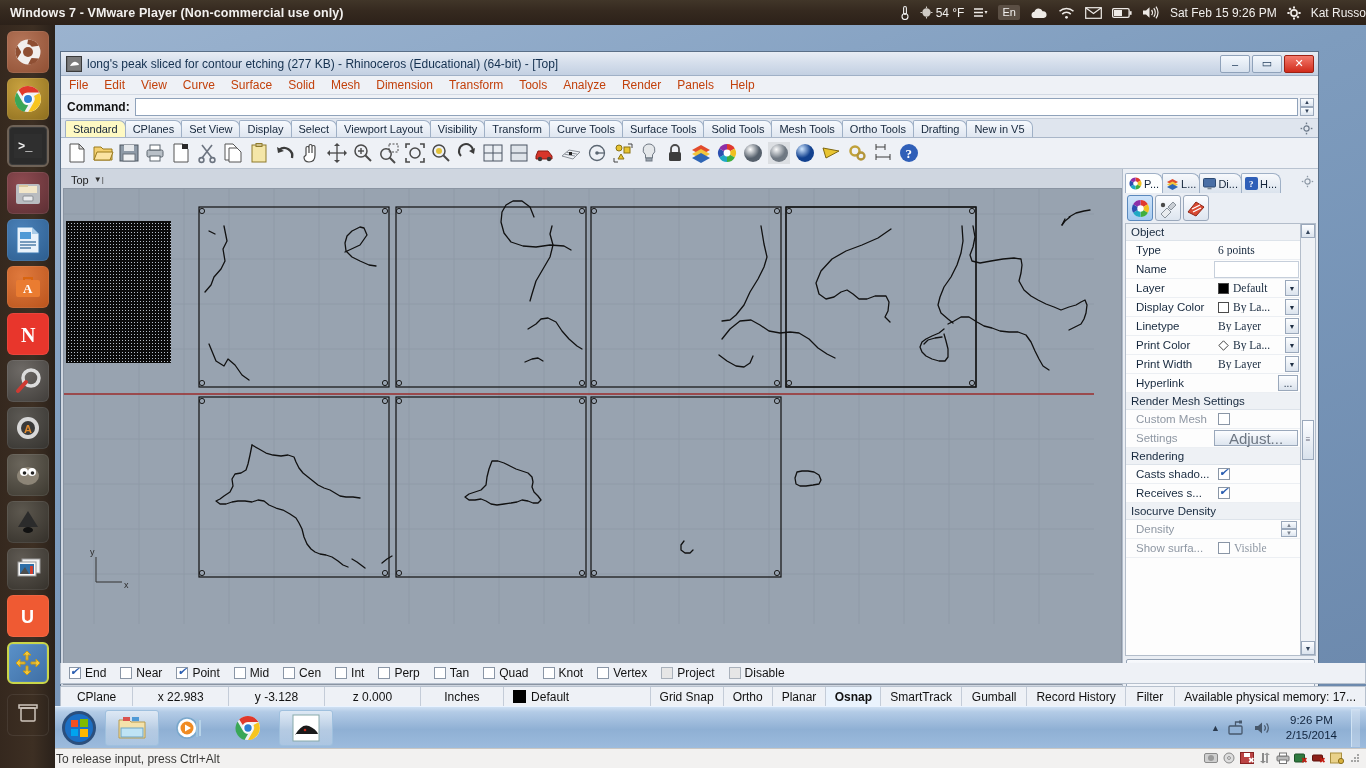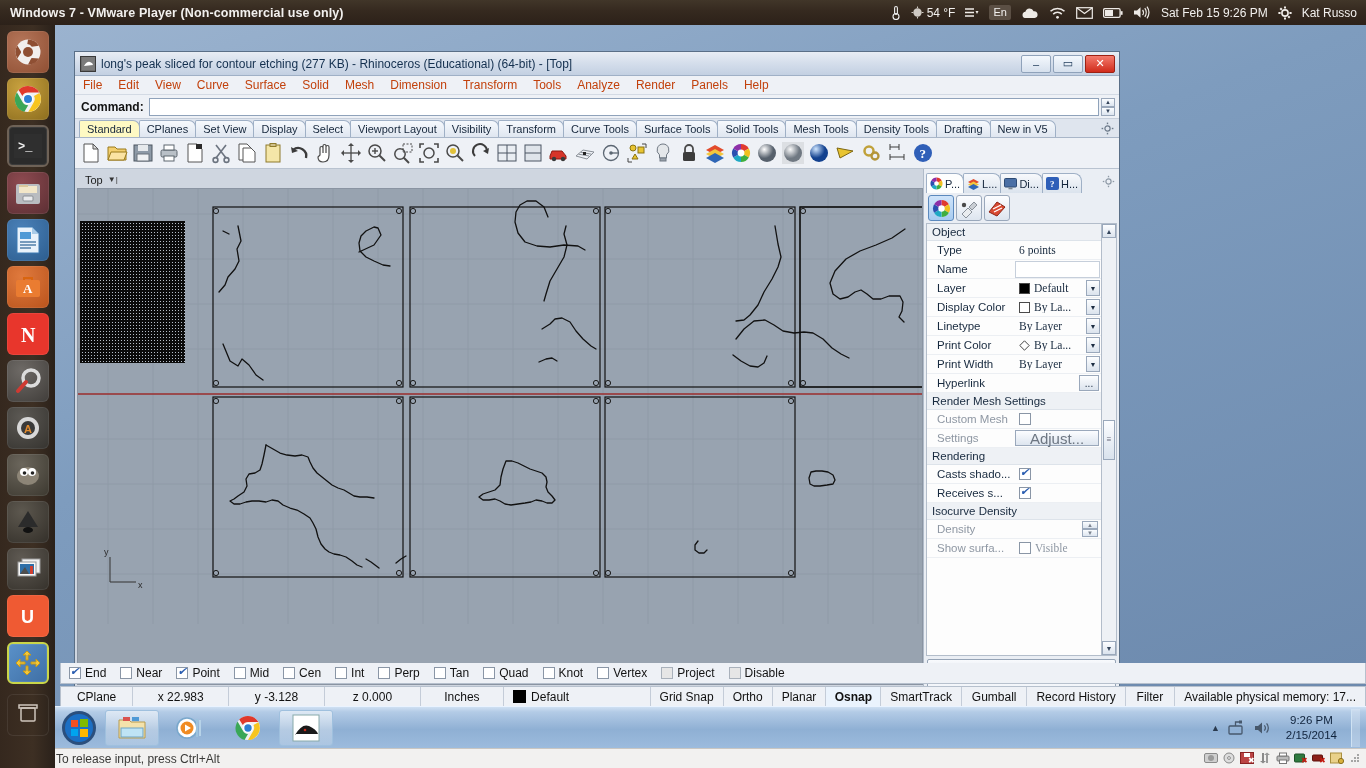--- a/index.html
+++ b/index.html
@@ -11,21 +11,21 @@
     position:relative;
   }
   
   #unity-top{
     position:absolute; left:0; top:0; width:1366px; height:25px;
     background:linear-gradient(to bottom,#413629 0%,#35291f 45%,#2c2119 100%);
     color:#f2f0ee; display:flex; align-items:center;
     font-size:12.5px;
   }
   #unity-title{ padding-left:10px; font-weight:bold; letter-spacing:.1px; font-size:12.5px;}
-  #tray{ margin-left:auto; display:flex; align-items:center; gap:10px; padding-right:9px; }
+  #tray{ margin-left:auto; display:flex; align-items:center; gap:10px; }
   .tray-i{ display:flex; align-items:center; gap:3px; color:#f2f0ee; font-size:12px; }
   .kbd-box{ background:#5b4f44; border-radius:2px; padding:0 4px; font-size:11px; line-height:15px;}
   
   #launcher{
     position:absolute; left:0; top:25px; width:55px; height:743px;
     background:linear-gradient(to right,#35281e 0%,#3d2f23 60%,#2a211a 100%);
   }
   .lnk{ position:relative; width:42px; height:42px; margin:4px auto 5px auto; border-radius:6px;
         display:flex; align-items:center; justify-content:center; font-weight:bold; color:#fff;
         box-shadow:inset 0 0 0 1px rgba(255,255,255,.08); overflow:hidden;}
@@ -33,21 +33,21 @@
      border-top:4px solid transparent;border-bottom:4px solid transparent;border-left:5px solid #d9cfc6;}
   .lnk .pipr{ position:absolute; right:-5px; top:50%; margin-top:-4px; width:0;height:0;
      border-top:4px solid transparent;border-bottom:4px solid transparent;border-right:5px solid #d9cfc6;}
   
   #desktop{
     position:absolute; left:55px; top:25px; width:1311px; height:718px;
     background:linear-gradient(160deg,#9bb3cf 0%,#7e9cbe 40%,#6b88ac 100%);
   }
   
   #rhino{
-    position:absolute; left:19px; top:26px; width:1046px; height:655px;
+    position:absolute; left:5px; top:26px; width:1259px; height:655px;
     background:#eef1f6;
     border:1px solid #5a6f87;
     display:flex; flex-direction:column;
   }
   #rh-title{
     height:24px; background:linear-gradient(to bottom,#e8edf4,#d2dcea 55%,#c3d0e2);
     display:flex; align-items:center; border-bottom:1px solid #9fb0c6;
     font-size:12px; color:#14304f;
   }
   #rh-title .ico{ width:16px;height:16px;margin:0 5px 0 5px;background:#6c6c6c;border:1px solid #3a3a3a;
@@ -440,21 +440,21 @@
       <span class="ttab">Set View</span>
       <span class="ttab">Display</span>
       <span class="ttab">Select</span>
       <span class="ttab">Viewport Layout</span>
       <span class="ttab">Visibility</span>
       <span class="ttab">Transform</span>
       <span class="ttab">Curve Tools</span>
       <span class="ttab">Surface Tools</span>
       <span class="ttab">Solid Tools</span>
       <span class="ttab">Mesh Tools</span>
-      <span class="ttab">Density Tools</span>
+      <span class="ttab">Ortho Tools</span>
       <span class="ttab">Drafting</span>
       <span class="ttab">New in V5</span>
       <span class="gear">
         <svg width="13" height="13" viewBox="0 0 13 13">
             <circle cx="6.5" cy="6.5" r="2.6" fill="none" stroke="#6d7a8a" stroke-width="1.2"></circle>
             <g stroke="#6d7a8a" stroke-width="1.4">
               <line x1="6.5" y1="0.6" x2="6.5" y2="2.2"></line>
               <line x1="6.5" y1="10.8" x2="6.5" y2="12.4"></line>
               <line x1="0.6" y1="6.5" x2="2.2" y2="6.5"></line>
               <line x1="10.8" y1="6.5" x2="12.4" y2="6.5"></line>

